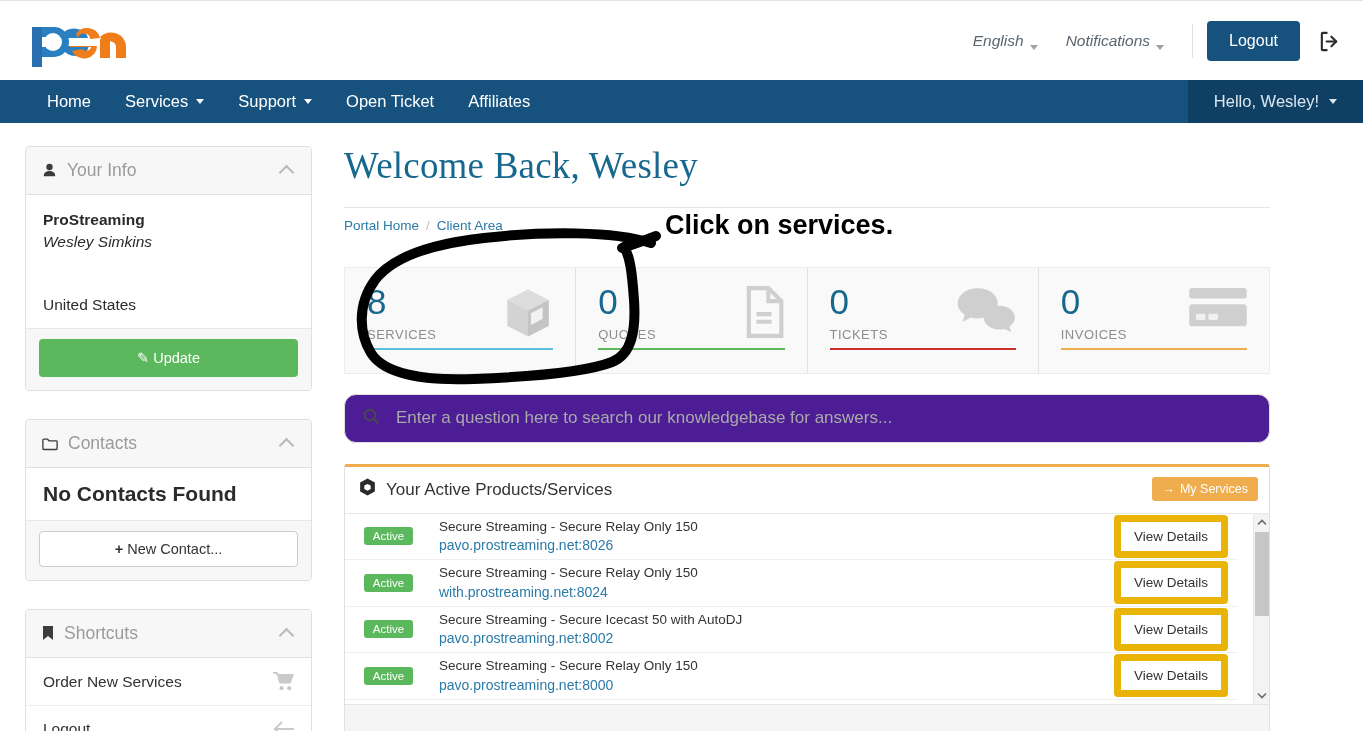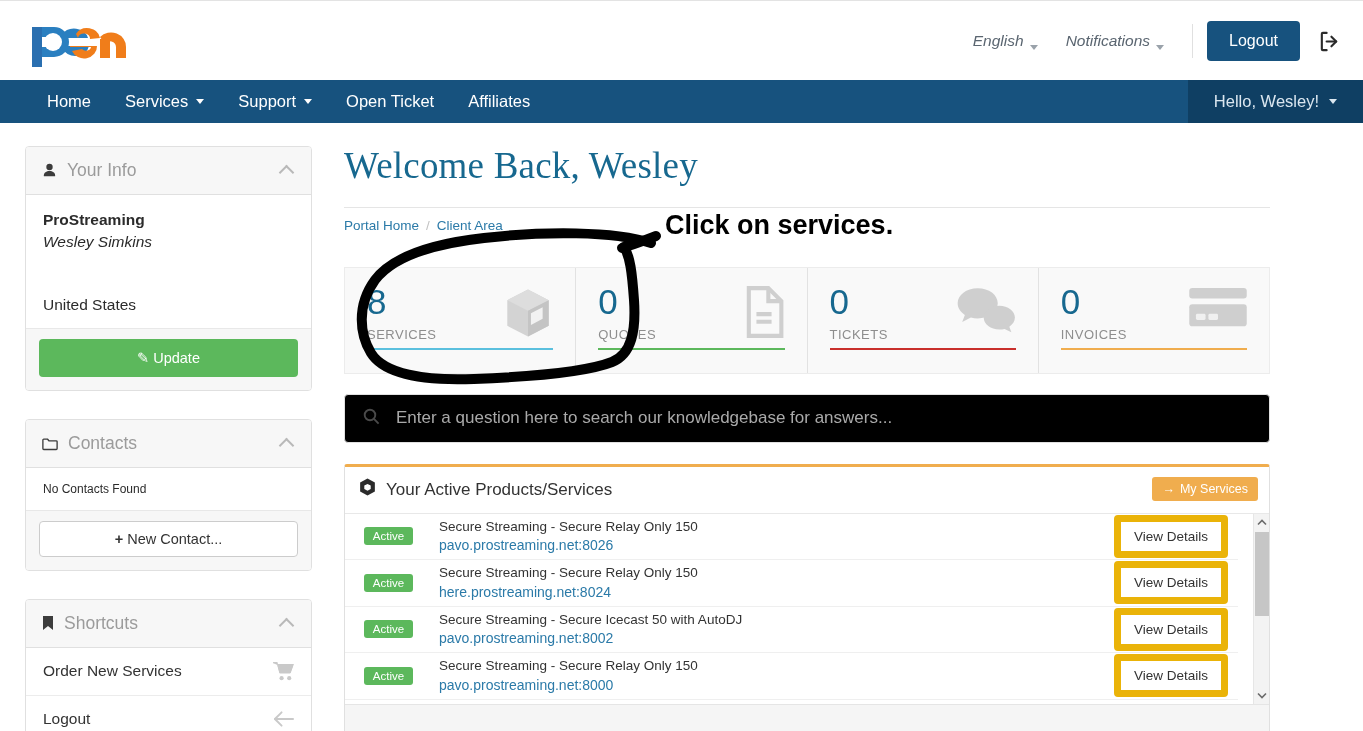--- a/index.html
+++ b/index.html
@@ -94,27 +94,27 @@
   .btn-green {
     display:block; width:100%; background:#5cb85c; color:#fff; font-size:14.5px;
     text-align:center; padding:11px 0; border-radius:4px; cursor:pointer;
   }
   .btn-white {
     display:block; width:100%; background:#fff; color:#333; font-size:14.5px;
     text-align:center; padding:9px 0; border-radius:4px; cursor:pointer;
     border:1px solid #ccc;
   }
   .list-row {
-    display:flex; align-items:flex-start; justify-content:space-between;
+    display:flex; align-items:center; justify-content:space-between;
     padding:14px 17px; border-bottom:1px solid #ececec;
     font-size:15.5px; color:#333; cursor:pointer;
   }
   .list-row:last-child { border-bottom:none; }
   .list-row .lr-icon { color:#c9c9c9; display:flex; align-items:center; }
-  .nocontacts { font-size:12px; color:#2b2b2b; padding:14px 17px; }
+  .nocontacts { font-size:21px; color:#2b2b2b; padding:14px 17px;font-weight:bold; }
 
   
   .main { position:absolute; left:344px; top:146px; width:926px; }
   .page-title {
     color:#17688f; font-size:37px; font-weight:normal; letter-spacing:0.2px;
     padding-bottom:20px; border-bottom:1px solid #e5e5e5; line-height:1.1;font-family:Liberation Serif, serif;
   }
   .breadcrumb { padding-top:10px; font-size:13.5px; color:#8a8a8a; display:flex; gap:7px; }
   .breadcrumb a { color:#2b7aa8; text-decoration:none; cursor:pointer; }
   .bc-sep { color:#c2c2c2; }
@@ -129,22 +129,22 @@
   }
   .stat:last-child { border-right:none; }
   .stat-num { color:#17688f; font-size:35px; line-height:1; font-weight:normal; }
   .stat-label {
     color:#8d8d8d; font-size:13px; letter-spacing:0.5px; margin-top:8px;
   }
   .stat-rule { height:2px; margin-top:6px; width:100%; }
   .stat-icon { position:absolute; right:20px; top:18px; color:#cfcfcf; }
 
   .search-box {
-    margin-top:20px; height:49px; border:1px solid #e0e0e0; border-radius:4px;
-    background:#000000; display:flex; align-items:center; padding:0 18px; gap:16px;
+    margin-top:20px; height:49px; border:1px solid #e0e0e0; border-radius:12px;
+    background:#4c1d95; display:flex; align-items:center; padding:0 18px; gap:16px;
   }
   .search-input {
     border:none; outline:none; font-size:17px; color:#9e9e9e;
     font-family:"Liberation Sans", sans-serif; flex:1; background:transparent;
   }
   .search-input::placeholder { color:#a9a9a9; }
 
   .svc-panel {
     margin-top:21px; border:1px solid #e0e0e0; border-top:3px solid #f0ad4e;
     border-radius:3px; background:#fff; overflow:hidden;
@@ -450,21 +450,21 @@
               <div class="svc-name">Secure Streaming - Secure Relay Only 150</div>
               <div class="svc-host">pavo.prostreaming.net:8026</div>
             </div>
             <div class="btn-details">View Details</div>
           </div>
 
           <div class="svc-row">
             <span class="badge-active">Active</span>
             <div class="svc-info">
               <div class="svc-name">Secure Streaming - Secure Relay Only 150</div>
-              <div class="svc-host">here.prostreaming.net:8024</div>
+              <div class="svc-host">with.prostreaming.net:8024</div>
             </div>
             <div class="btn-details">View Details</div>
           </div>
 
           <div class="svc-row">
             <span class="badge-active">Active</span>
             <div class="svc-info">
               <div class="svc-name">Secure Streaming - Secure Icecast 50 with AutoDJ</div>
               <div class="svc-host">pavo.prostreaming.net:8002</div>
             </div>

